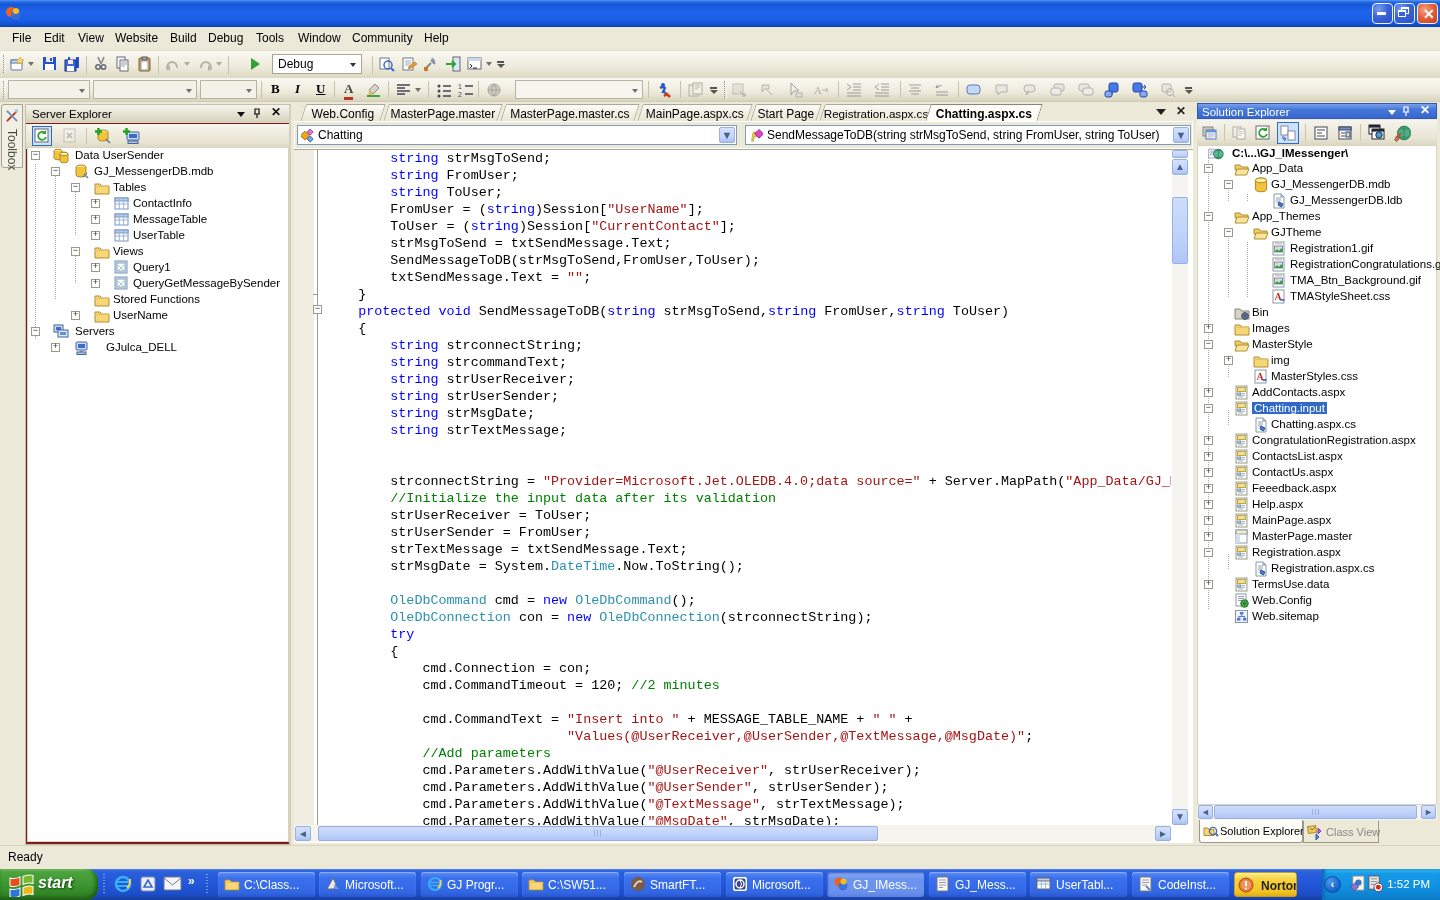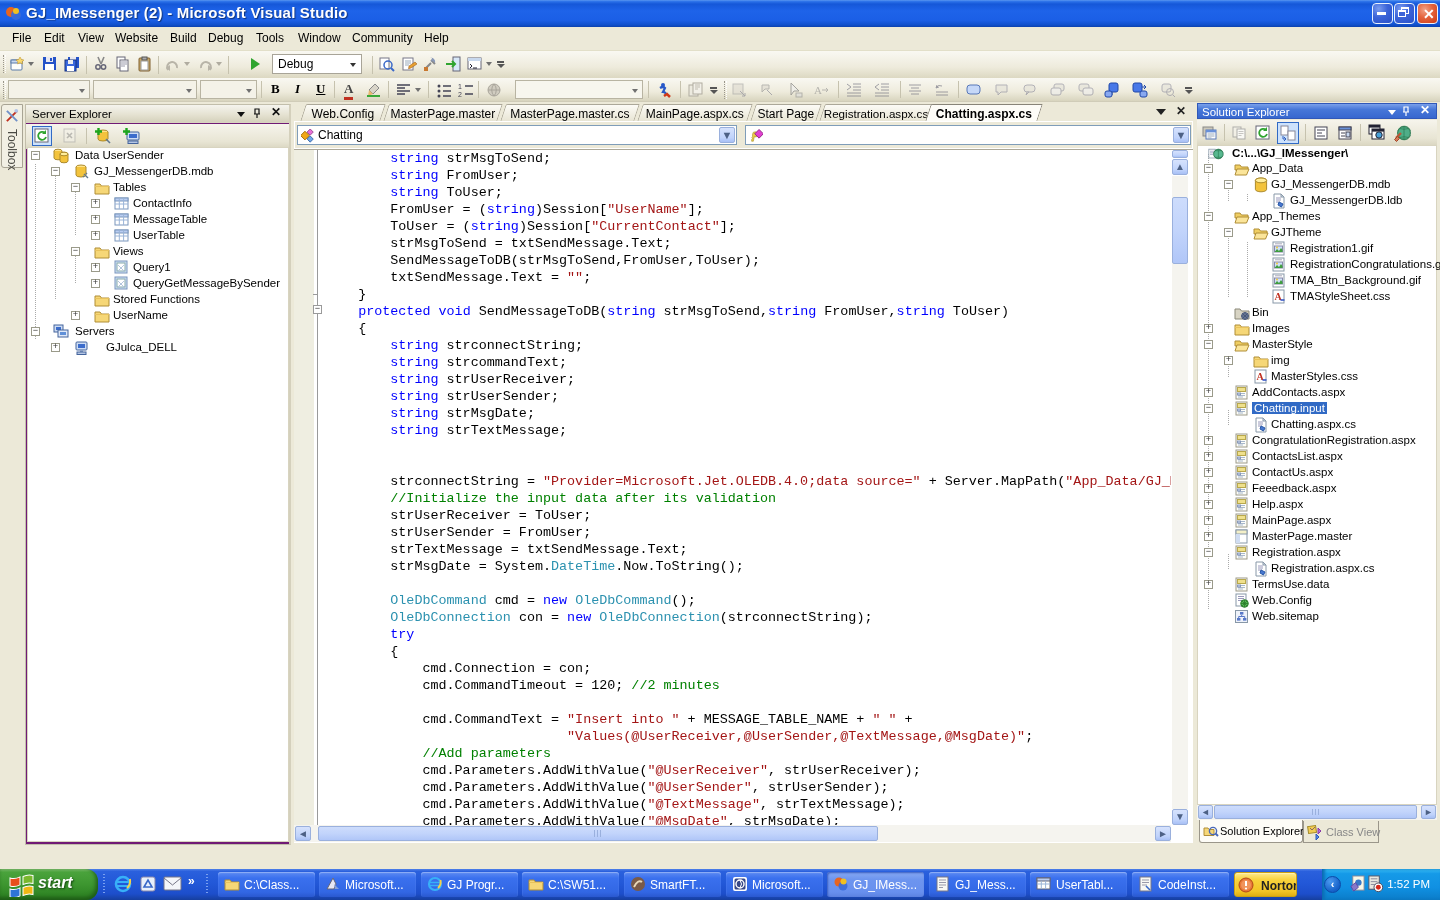--- a/index.html
+++ b/index.html
@@ -24,21 +24,21 @@
 .ticon{position:absolute;width:16px;height:16px}
 .combo{position:absolute;background:#fff;border:1px solid #7f9db9;font-size:12px}
 .tcombo{position:absolute;background:#f4f2e8;border:1px solid #b8b4a2}
 .garr{position:absolute;width:0;height:0;border-left:3px solid transparent;border-right:3px solid transparent;border-top:4px solid #707070}
 
 #main{position:absolute;left:0;top:102px;width:1440px;height:743px;background:#ece9d8}
 
 #tbxtab{position:absolute;left:1px;top:2px;width:22px;height:64px;background:#f2f0e4;border:1px solid #a8a494;border-radius:3px 0 0 3px}
 #tbxtxt{position:absolute;left:3px;top:24px;font-size:12px;color:#4a4a44;writing-mode:vertical-rl}
 
-#sep{position:absolute;left:25px;top:2px;width:266px;height:741px;border:1px solid #c2beab;border-right:2px solid #d4d0bc;background:#701a75}
+#sep{position:absolute;left:25px;top:2px;width:266px;height:741px;border:1px solid #c2beab;border-right:2px solid #d4d0bc;background:#7f1d1d}
 #septitle{position:absolute;left:0;top:0;width:100%;height:18px;background:linear-gradient(180deg,#f5f4ee 0%,#e4e1d0 60%,#d5d1bc 100%);border-bottom:1px solid #d8d4c0}
 #septitle b{position:absolute;left:6px;top:3px;font-weight:normal;font-size:11.5px;color:#000}
 #setb{position:absolute;left:0;top:19px;width:100%;height:25px;background:linear-gradient(180deg,#f6f4ec 0%,#e8e5d4 70%,#d9d5c0 100%)}
 #setree{position:absolute;left:1px;top:42px;width:262px;height:695px;background:#fff;border:1px solid #d8d4c0}
 
 #edit{position:absolute;left:294px;top:0px;width:899px;height:741px}
 #tabrow{position:absolute;left:0;top:2px;width:899px;height:17px}
 .tab{position:absolute;top:0;height:17px;background:linear-gradient(180deg,#fcfbf6,#e8e5d4);border:1px solid #aca899;border-bottom:none;font-size:12px;color:#000;transform:skewX(-18deg);border-radius:2px 0 0 0}
 .tab span{display:block;transform:skewX(18deg);padding:2px 0 0 0;text-align:center}
 #combos{position:absolute;left:0;top:19px;width:899px;height:28px;background:#ece9d8;border:1px solid #fff;border-top:1px solid #fff}
@@ -195,21 +195,20 @@
       </symbol>
 </defs>
 </svg>
 <div id="root">
   <div id="titlebar">
     <svg class="abs" style="left:5px;top:5px" width="18" height="18" viewBox="0 0 18 18">
         <circle cx="6" cy="7" r="5" fill="#e8641f"></circle>
         <circle cx="11" cy="10" r="5" fill="#3a6cd8" opacity="0.9"></circle>
         <circle cx="11" cy="6" r="3" fill="#f0c020"></circle>
       </svg>
-    <div id="titletxt">GJ_IMessenger (2) - Microsoft Visual Studio</div>
     <div class="capbtn" id="btnmin" style="left:1372px">
         <span style="left:4px;top:8px;width:9px;height:3px;background:#fff;display:block"></span>
       </div>
     <div class="capbtn" id="btnmax" style="left:1394px">
         <span style="left:6px;top:3px;width:8px;height:7px;border:1px solid #fff;border-top:2px solid #fff;display:block"></span>
         <span style="left:3px;top:6px;width:8px;height:7px;border:1px solid #fff;border-top:2px solid #fff;display:block;background:#3c64d8"></span>
       </div>
     <div class="capbtn" id="btnclose" style="left:1417px">
         <span style="left:5px;top:2px;font-size:14px">✕</span>
       </div>
@@ -622,20 +621,21 @@
               <rect x="8" y="9" width="5" height="5" transform="rotate(-45 10.5 11.5)" fill="#70a8e8" stroke="#3868a8"></rect>
             </svg>
           <span style="position:absolute;left:20px;top:2px">Chatting</span>
           <span class="sbbtn" style="right:1px;top:1px;width:16px;height:16px;font-size:11px;line-height:15px">▼</span>
         </div>
         <div class="combo" style="left:450px;top:3px;width:446px;height:20px">
           <svg class="abs" style="left:3px;top:3px" width="14" height="14" viewBox="0 0 16 16">
               <path d="M4 6 a3 3 0 1 1 2 3 l-1 5 h-2 l0-2 1-1 -1-1 1-1z" fill="#e8cc48" stroke="#a08820" stroke-width=".6"></path>
               <rect x="8" y="2" width="7" height="7" transform="rotate(-45 11.5 5.5)" fill="#e040d0" stroke="#902080"></rect>
             </svg>
+          <span style="position:absolute;left:21px;top:2px">SendMessageToDB(string strMsgToSend, string FromUser, string ToUser)</span>
           <span class="sbbtn" style="right:1px;top:1px;width:16px;height:16px;font-size:11px;line-height:15px">▼</span>
         </div>
       </div>
       <div id="codewrap">
         <div id="bptmargin"></div>
         <div style="position:absolute;left:23px;top:0;width:1px;height:676px;background:#9a9a9a"></div>
         <div style="position:absolute;left:19px;top:144px;width:5px;height:1px;background:#9a9a9a"></div>
         <div class="pm" style="left:19px;top:155px;border-color:#9a9a9a">−</div>
         <div id="codeclip">
             <pre id="codepre">        <span class="k">string</span> strMsgToSend;
@@ -977,20 +977,23 @@
               <rect x="1" y="2" width="8" height="7" transform="rotate(-8 5 5)" fill="#f2cc50" stroke="#a08828"></rect>
               <path d="M3 4 l2 2 3-3" stroke="#866" fill="none"></path>
               <path d="M11 4 l3 3 -3 3z" fill="#b868d8" stroke="#8838a8"></path>
               <path d="M9 10 l3 3 -3 3z" fill="#5888e8" stroke="#2858b8"></path>
             </svg>
           <span style="position:absolute;left:22px;top:5px;font-size:11px;color:#888;white-space:nowrap">Class View</span>
         </div>
       </div>
     </div>
   </div>
+  <div id="status">
+      <span style="position:absolute;left:8px;top:4px">Ready</span>
+    </div>
   <div id="task">
     <div id="startbtn">
       <svg class="abs" style="left:9px;top:4px" width="26" height="24" viewBox="0 0 26 24">
           <g transform="skewY(-6) translate(0,3)">
             <path d="M1 2 q5 2 10 0 v8 q-5 2 -10 0z" fill="#e84e1c" stroke="#fff" stroke-width="1"></path>
             <path d="M14 2 q5-2 10 0 v8 q-5-2 -10 0z" fill="#7ab82e" stroke="#fff" stroke-width="1"></path>
             <path d="M1 13 q5 2 10 0 v8 q-5 2 -10 0z" fill="#2e74d8" stroke="#fff" stroke-width="1"></path>
             <path d="M14 13 q5-2 10 0 v8 q-5-2 -10 0z" fill="#f0b814" stroke="#fff" stroke-width="1"></path>
           </g>
         </svg>

